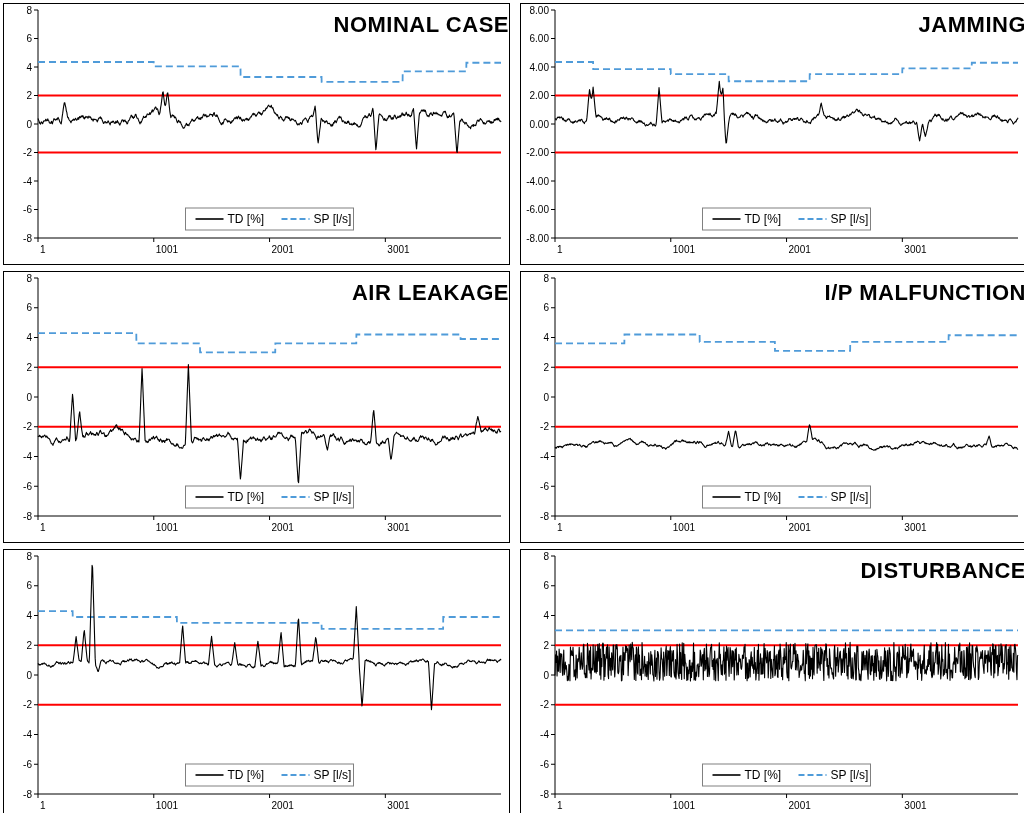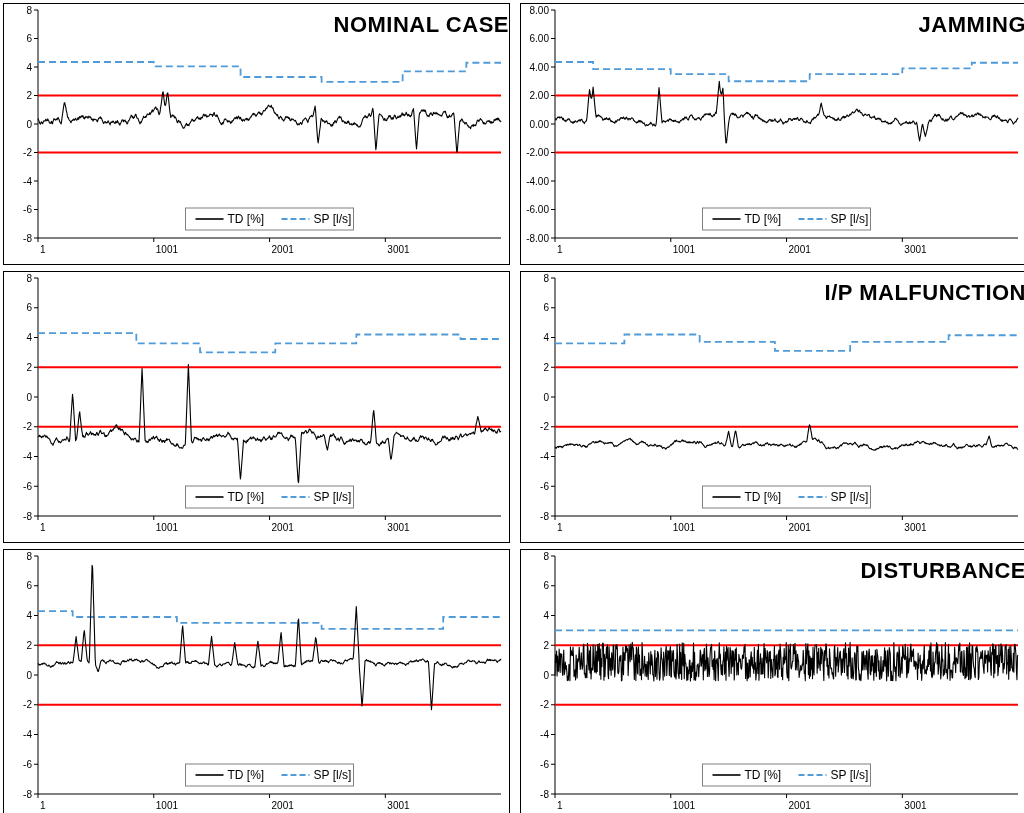--- a/index.html
+++ b/index.html
@@ -121,20 +121,21 @@
           <path d="M34.00 114.83 L34.52 114.77 L35.03 116.11 L35.55 114.97 L36.06 114.34 L36.58 113.17 L37.09 113.33 L37.61 113.38 L38.12 112.76 L38.64 114.01 L39.15 113.78 L39.67 113.70 L40.18 112.84 L40.70 113.19 L41.21 114.33 L41.73 115.62 L42.24 114.29 L42.76 115.43 L43.27 116.72 L43.79 116.51 L44.30 116.24 L44.82 117.64 L45.33 116.95 L45.85 116.61 L46.36 115.20 L46.88 115.65 L47.39 114.88 L47.91 114.86 L48.42 115.29 L48.94 116.49 L49.45 117.12 L49.97 118.12 L50.48 118.29 L51.00 117.93 L51.51 119.07 L52.03 118.06 L52.54 119.03 L53.06 117.60 L53.57 118.30 L54.09 116.94 L54.60 116.89 L55.12 117.51 L55.63 118.07 L56.15 118.09 L56.66 117.24 L57.18 116.45 L57.69 116.84 L58.21 115.76 L58.72 116.11 L59.24 117.13 L59.75 115.80 L60.27 115.47 L60.78 115.23 L61.30 116.61 L61.81 117.83 L62.33 117.89 L62.84 118.68 L63.36 119.60 L63.87 118.05 L64.39 117.61 L64.90 117.15 L65.42 116.99 L65.93 113.63 L66.45 108.06 L66.96 101.96 L67.48 95.91 L67.99 90.71 L68.51 85.55 L69.02 88.41 L69.54 91.91 L70.05 94.01 L70.57 94.25 L71.08 92.15 L71.60 88.40 L72.11 83.17 L72.63 88.57 L73.14 94.18 L73.66 99.89 L74.17 105.14 L74.69 109.87 L75.20 113.17 L75.72 112.27 L76.23 111.20 L76.75 112.18 L77.26 110.85 L77.78 111.18 L78.29 111.95 L78.81 111.77 L79.32 112.71 L79.84 112.67 L80.35 113.23 L80.87 113.37 L81.38 114.85 L81.90 116.20 L82.41 115.96 L82.93 115.15 L83.44 115.46 L83.96 114.27 L84.47 115.31 L84.99 114.59 L85.50 113.69 L86.02 114.95 L86.53 115.37 L87.05 114.76 L87.56 115.75 L88.08 114.65 L88.59 114.20 L89.11 115.60 L89.62 117.01 L90.14 117.62 L90.65 116.78 L91.17 117.81 L91.68 117.52 L92.20 118.18 L92.71 118.40 L93.23 118.15 L93.74 119.26 L94.26 118.00 L94.77 116.73 L95.29 118.03 L95.80 117.42 L96.32 116.13 L96.83 115.68 L97.35 115.88 L97.86 116.13 L98.38 116.28 L98.89 114.67 L99.41 114.90 L99.92 113.46 L100.44 114.23 L100.95 113.70 L101.47 114.37 L101.98 114.38 L102.50 113.05 L103.01 114.09 L103.53 114.41 L104.04 115.41 L104.56 113.86 L105.07 114.04 L105.59 113.20 L106.10 114.62 L106.62 114.82 L107.13 115.95 L107.65 114.50 L108.16 114.68 L108.68 114.62 L109.19 115.80 L109.71 114.79 L110.22 114.55 L110.74 113.74 L111.25 114.02 L111.77 114.17 L112.28 115.33 L112.80 116.56 L113.31 116.85 L113.83 117.60 L114.34 117.88 L114.86 118.17 L115.37 119.04 L115.89 118.14 L116.40 118.70 L116.92 117.38 L117.43 118.01 L117.95 116.38 L118.46 117.82 L118.98 116.60 L119.49 117.03 L120.01 118.25 L120.52 117.08 L121.04 117.94 L121.55 118.64 L122.07 119.32 L122.58 119.53 L123.10 118.94 L123.61 120.27 L124.13 121.33 L124.64 122.02 L125.16 121.19 L125.67 120.55 L126.19 121.21 L126.70 121.55 L127.22 121.16 L127.73 120.78 L128.25 119.98 L128.76 120.20 L129.28 118.94 L129.79 118.27 L130.31 119.56 L130.82 119.89 L131.34 120.61 L131.85 121.84 L132.37 120.86 L132.88 120.07 L133.40 120.89 L133.91 121.77 L134.43 122.08 L134.94 120.90 L135.46 116.98 L135.97 110.26 L136.49 103.79 L137.00 97.04 L137.52 90.16 L138.03 83.60 L138.55 88.92 L139.06 95.58 L139.58 101.68 L140.09 108.15 L140.61 113.83 L141.12 118.85 L141.64 117.64 L142.15 117.24 L142.67 116.64 L143.18 117.36 L143.70 117.50 L144.21 118.30 L144.73 117.28 L145.24 117.26 L145.76 117.24 L146.27 116.24 L146.79 115.96 L147.30 117.21 L147.82 115.75 L148.33 115.70 L148.85 114.66 L149.36 115.22 L149.88 115.88 L150.39 115.54 L150.91 116.84 L151.42 116.90 L151.94 116.48 L152.45 117.55 L152.97 116.32 L153.48 117.28 L154.00 117.03 L154.51 116.17 L155.03 117.50 L155.54 117.61 L156.06 117.71 L156.57 118.08 L157.09 117.50 L157.60 118.09 L158.12 118.87 L158.63 118.27 L159.15 117.28 L159.66 116.38 L160.18 116.75 L160.69 115.73 L161.21 115.87 L161.72 114.83 L162.24 114.57 L162.75 115.87 L163.27 114.38 L163.78 113.00 L164.30 113.51 L164.81 114.08 L165.33 112.96 L165.84 114.13 L166.36 115.34 L166.87 115.83 L167.39 115.98 L167.90 114.41 L168.42 113.05 L168.93 111.90 L169.45 111.82 L169.96 111.08 L170.48 110.97 L170.99 111.13 L171.51 112.54 L172.02 113.98 L172.54 113.82 L173.05 114.41 L173.57 115.69 L174.08 115.68 L174.60 115.07 L175.11 115.89 L175.63 115.00 L176.14 114.18 L176.66 114.05 L177.17 114.31 L177.69 113.51 L178.20 113.80 L178.72 114.88 L179.23 115.45 L179.75 116.28 L180.26 114.85 L180.78 113.75 L181.29 113.38 L181.81 112.35 L182.32 112.97 L182.84 111.84 L183.35 110.45 L183.87 110.07 L184.38 111.01 L184.90 109.94 L185.41 109.88 L185.93 110.34 L186.44 110.05 L186.96 110.53 L187.47 109.82 L187.99 110.99 L188.51 110.53 L189.02 109.17 L189.54 110.50 L190.05 111.49 L190.57 111.62 L191.08 112.88 L191.60 112.40 L192.11 111.79 L192.63 110.72 L193.14 111.78 L193.66 110.40 L194.17 109.37 L194.69 108.18 L195.20 109.42 L195.72 104.46 L196.23 99.79 L196.75 93.74 L197.26 87.89 L197.78 82.61 L198.29 77.25 L198.81 82.75 L199.32 86.88 L199.84 89.01 L200.35 90.24 L200.87 89.50 L201.38 86.33 L201.90 84.17 L202.41 92.46 L202.93 104.95 L203.44 115.91 L203.96 125.01 L204.47 132.97 L204.99 138.90 L205.50 138.71 L206.02 133.53 L206.53 129.00 L207.05 124.21 L207.56 119.63 L208.08 116.21 L208.59 113.23 L209.11 111.89 L209.62 111.01 L210.14 109.83 L210.65 109.82 L211.17 109.07 L211.68 110.55 L212.20 109.33 L212.71 109.58 L213.23 111.20 L213.74 110.95 L214.26 109.84 L214.77 111.24 L215.29 110.98 L215.80 112.59 L216.32 113.64 L216.83 113.84 L217.35 113.72 L217.86 113.44 L218.38 113.05 L218.89 113.30 L219.41 112.44 L219.92 111.17 L220.44 111.06 L220.95 111.01 L221.47 111.80 L221.98 113.15 L222.50 111.80 L223.01 111.22 L223.53 110.72 L224.04 110.27 L224.56 109.59 L225.07 108.98 L225.59 108.24 L226.10 109.65 L226.62 108.57 L227.13 109.44 L227.65 109.30 L228.16 109.92 L228.68 110.86 L229.19 110.42 L229.71 112.02 L230.22 112.32 L230.74 113.48 L231.25 112.35 L231.77 113.92 L232.28 115.21 L232.80 113.98 L233.31 112.83 L233.83 111.66 L234.34 110.50 L234.86 111.80 L235.37 111.40 L235.89 111.00 L236.40 111.13 L236.92 112.60 L237.43 114.03 L237.95 113.29 L238.46 114.66 L238.98 114.35 L239.49 114.62 L240.01 115.83 L240.52 114.99 L241.04 115.66 L241.55 117.12 L242.07 116.12 L242.58 116.84 L243.10 117.87 L243.61 116.91 L244.13 117.39 L244.64 117.82 L245.16 118.85 L245.67 118.49 L246.19 117.83 L246.70 118.24 L247.22 116.67 L247.73 116.77 L248.25 115.79 L248.76 115.45 L249.28 115.45 L249.79 116.25 L250.31 117.42 L250.82 115.83 L251.34 116.08 L251.85 117.36 L252.37 116.81 L252.88 116.70 L253.40 115.68 L253.91 114.82 L254.43 116.26 L254.94 117.15 L255.46 117.13 L255.97 117.66 L256.49 118.53 L257.00 118.26 L257.52 117.06 L258.03 117.24 L258.55 117.30 L259.06 115.82 L259.58 114.89 L260.09 116.00 L260.61 116.86 L261.12 117.55 L261.64 118.85 L262.15 120.17 L262.67 118.60 L263.18 119.01 L263.70 119.07 L264.21 118.15 L264.73 117.34 L265.24 117.89 L265.76 118.44 L266.27 117.23 L266.79 117.54 L267.30 116.12 L267.82 114.55 L268.33 114.78 L268.85 115.04 L269.36 114.59 L269.88 115.45 L270.39 116.48 L270.91 115.78 L271.42 116.39 L271.94 114.97 L272.45 114.96 L272.97 114.41 L273.48 115.55 L274.00 114.50 L274.51 114.49 L275.03 115.55 L275.54 114.74 L276.06 113.67 L276.57 113.54 L277.09 114.98 L277.60 116.27 L278.12 115.88 L278.63 116.33 L279.15 115.56 L279.66 114.49 L280.18 114.05 L280.69 114.55 L281.21 115.16 L281.72 115.64 L282.24 117.04 L282.75 118.09 L283.27 117.90 L283.78 117.58 L284.30 118.61 L284.81 118.87 L285.33 118.08 L285.84 116.41 L286.36 117.62 L286.87 118.22 L287.39 118.73 L287.90 118.98 L288.42 118.85 L288.93 118.62 L289.45 119.58 L289.96 117.93 L290.48 116.70 L290.99 115.65 L291.51 114.94 L292.02 115.75 L292.54 114.45 L293.05 113.34 L293.57 113.27 L294.08 114.30 L294.60 113.56 L295.11 113.15 L295.63 111.92 L296.14 111.39 L296.66 110.30 L297.17 111.20 L297.69 110.36 L298.20 108.97 L298.72 106.78 L299.23 103.50 L299.75 100.69 L300.26 99.05 L300.78 101.83 L301.29 104.06 L301.81 106.44 L302.32 108.25 L302.84 110.47 L303.35 111.53 L303.87 111.66 L304.38 112.33 L304.90 113.35 L305.41 114.47 L305.93 113.72 L306.44 112.21 L306.96 112.40 L307.47 112.58 L307.99 112.25 L308.50 111.91 L309.02 113.12 L309.53 112.98 L310.05 113.58 L310.56 113.57 L311.08 113.55 L311.59 113.86 L312.11 115.17 L312.62 114.15 L313.14 114.22 L313.65 115.61 L314.17 116.59 L314.68 115.77 L315.20 115.55 L315.71 116.59 L316.23 116.15 L316.74 114.94 L317.26 113.82 L317.77 115.29 L318.29 115.92 L318.80 116.11 L319.32 116.42 L319.83 115.96 L320.35 114.40 L320.86 114.28 L321.38 113.00 L321.89 113.73 L322.41 112.23 L322.92 112.62 L323.44 113.93 L323.95 112.50 L324.47 113.44 L324.98 112.76 L325.50 111.93 L326.01 110.99 L326.53 111.19 L327.04 112.26 L327.56 112.37 L328.07 111.94 L328.59 110.78 L329.10 110.05 L329.62 110.86 L330.13 110.21 L330.65 109.32 L331.16 108.37 L331.68 107.78 L332.19 108.58 L332.71 108.96 L333.22 108.59 L333.74 107.83 L334.25 107.62 L334.77 106.49 L335.28 105.65 L335.80 105.10 L336.31 105.49 L336.83 106.89 L337.34 107.75 L337.86 106.69 L338.37 106.21 L338.89 107.52 L339.40 108.77 L339.92 108.32 L340.43 108.72 L340.95 109.44 L341.46 111.10 L341.98 111.01 L342.49 112.05 L343.01 110.94 L343.53 110.86 L344.04 109.95 L344.56 110.41 L345.07 110.74 L345.59 110.96 L346.10 111.65 L346.62 111.34 L347.13 110.43 L347.65 110.68 L348.16 110.46 L348.68 112.10 L349.19 113.49 L349.71 113.19 L350.22 114.07 L350.74 114.14 L351.25 112.95 L351.77 113.01 L352.28 113.01 L352.80 113.35 L353.31 111.95 L353.83 113.53 L354.34 114.64 L354.86 115.45 L355.37 115.39 L355.89 114.57 L356.40 114.33 L356.92 115.26 L357.43 114.51 L357.95 114.02 L358.46 114.75 L358.98 115.78 L359.49 114.71 L360.01 116.10 L360.52 117.09 L361.04 117.92 L361.55 117.21 L362.07 117.73 L362.58 117.50 L363.10 117.96 L363.61 117.77 L364.13 116.78 L364.64 117.81 L365.16 118.06 L365.67 118.68 L366.19 118.03 L366.70 118.71 L367.22 119.91 L367.73 118.97 L368.25 119.72 L368.76 119.57 L369.28 119.18 L369.79 119.84 L370.31 118.53 L370.82 119.11 L371.34 118.26 L371.85 117.62 L372.37 117.41 L372.88 116.95 L373.40 115.98 L373.91 114.40 L374.43 114.53 L374.94 114.24 L375.46 115.41 L375.97 115.98 L376.49 115.95 L377.00 116.82 L377.52 117.72 L378.03 119.11 L378.55 119.30 L379.06 120.31 L379.58 121.24 L380.09 120.85 L380.61 120.88 L381.12 119.75 L381.64 120.02 L382.15 119.17 L382.67 119.34 L383.18 119.07 L383.70 118.83 L384.21 118.86 L384.73 118.07 L385.24 117.34 L385.76 118.52 L386.27 119.54 L386.79 118.69 L387.30 119.59 L387.82 119.52 L388.33 117.88 L388.85 118.50 L389.36 119.61 L389.88 118.33 L390.39 118.78 L390.91 118.90 L391.42 118.01 L391.94 116.94 L392.45 117.07 L392.97 117.99 L393.48 118.87 L394.00 120.11 L394.51 120.22 L395.03 119.47 L395.54 118.33 L396.06 120.55 L396.57 124.07 L397.09 128.03 L397.60 131.36 L398.12 134.38 L398.63 136.85 L399.15 133.64 L399.66 130.84 L400.18 127.08 L400.69 123.94 L401.21 121.09 L401.72 120.27 L402.24 123.20 L402.75 125.84 L403.27 128.27 L403.78 130.13 L404.30 132.45 L404.81 130.79 L405.33 128.44 L405.84 126.54 L406.36 124.40 L406.87 121.35 L407.39 118.95 L407.90 117.82 L408.42 116.46 L408.93 115.99 L409.45 116.33 L409.96 117.70 L410.48 116.85 L410.99 115.60 L411.51 114.49 L412.02 113.86 L412.54 112.37 L413.05 112.40 L413.57 111.24 L414.08 110.09 L414.60 111.47 L415.11 111.01 L415.63 112.62 L416.14 111.85 L416.66 110.98 L417.17 110.24 L417.69 111.43 L418.20 110.45 L418.72 111.91 L419.23 112.10 L419.75 113.54 L420.26 114.38 L420.78 115.19 L421.29 116.02 L421.81 114.59 L422.32 115.75 L422.84 115.97 L423.35 117.15 L423.87 117.25 L424.38 116.69 L424.90 115.07 L425.41 116.17 L425.93 117.24 L426.44 115.62 L426.96 115.01 L427.47 115.96 L427.99 115.26 L428.50 114.10 L429.02 112.95 L429.53 112.78 L430.05 111.90 L430.56 113.07 L431.08 114.61 L431.59 115.16 L432.11 115.51 L432.62 115.89 L433.14 114.95 L433.65 114.99 L434.17 113.43 L434.68 113.31 L435.20 112.20 L435.71 112.74 L436.23 112.12 L436.74 111.72 L437.26 111.25 L437.77 110.10 L438.29 110.36 L438.80 110.15 L439.32 108.79 L439.83 108.37 L440.35 109.68 L440.86 109.03 L441.38 109.61 L441.89 108.69 L442.41 110.31 L442.92 111.28 L443.44 110.39 L443.95 110.74 L444.47 111.54 L444.98 111.02 L445.50 112.29 L446.01 113.08 L446.53 113.02 L447.04 112.10 L447.56 111.48 L448.07 111.81 L448.59 113.21 L449.10 112.71 L449.62 112.81 L450.13 112.46 L450.65 111.16 L451.16 110.94 L451.68 112.61 L452.19 112.15 L452.71 112.45 L453.22 111.08 L453.74 110.99 L454.25 109.89 L454.77 110.51 L455.28 111.00 L455.80 110.05 L456.31 108.88 L456.83 109.78 L457.34 109.20 L457.86 110.63 L458.37 110.80 L458.89 109.61 L459.40 111.32 L459.92 111.42 L460.43 111.07 L460.95 111.58 L461.46 112.24 L461.98 113.72 L462.49 113.01 L463.01 113.15 L463.52 113.11 L464.04 114.10 L464.55 112.68 L465.07 113.12 L465.58 113.02 L466.10 113.06 L466.61 113.17 L467.13 113.26 L467.64 114.31 L468.16 114.77 L468.67 115.05 L469.19 115.65 L469.70 115.61 L470.22 114.80 L470.73 113.44 L471.25 112.07 L471.76 112.80 L472.28 111.46 L472.79 112.25 L473.31 110.92 L473.82 112.23 L474.34 111.88 L474.85 112.94 L475.37 113.78 L475.88 112.66 L476.40 111.72 L476.91 113.12 L477.43 114.35 L477.94 113.52 L478.46 114.07 L478.97 115.29 L479.49 116.25 L480.00 115.46 L480.52 116.39 L481.03 117.58 L481.55 115.98 L482.06 116.68 L482.58 116.79 L483.09 116.31 L483.61 116.49 L484.12 115.85 L484.64 116.51 L485.15 116.26 L485.67 116.69 L486.18 118.10 L486.70 118.79 L487.21 117.31 L487.73 116.16 L488.24 115.47 L488.76 115.08 L489.27 114.93 L489.79 115.58 L490.30 116.23 L490.82 117.00 L491.33 117.61 L491.85 119.02 L492.36 120.06 L492.88 119.14 L493.39 118.86 L493.91 118.19 L494.42 117.35 L494.94 117.88 L495.45 116.54 L495.97 115.25 L496.48 115.16 L497.00 113.77 " fill="none" stroke="#000000" stroke-width="1.1" stroke-linejoin="round"></path>
           <rect x="181.5" y="204" width="168" height="22" class="legendbox"></rect>
           <line x1="191.5" y1="215" x2="219.5" y2="215" stroke="#000" stroke-width="1.6"></line>
           <text x="223.5" y="219" class="legtxt">TD [%]</text>
           <line x1="277.5" y1="215" x2="305.5" y2="215" stroke="#4F9BD9" stroke-width="1.8" stroke-dasharray="6 3"></line>
           <text x="309.5" y="219" class="legtxt">SP [l/s]</text>
         </svg>
       </div>
   </div>
   <div class="panel">
+    <div class="title">AIR LEAKAGE</div>
     <div class="plotwrap">
         <svg viewBox="0 0 505 270" preserveAspectRatio="none">
           <line x1="34" y1="6" x2="34" y2="244" stroke="#000" stroke-width="1"></line>
           <line x1="34" y1="244" x2="497" y2="244" stroke="#000" stroke-width="1"></line>
           <line x1="30" y1="6" x2="34" y2="6" stroke="#000" stroke-width="1"></line>
           <text x="28" y="9.5" text-anchor="end" class="axistxt">8</text>
           <line x1="30" y1="35.75" x2="34" y2="35.75" stroke="#000" stroke-width="1"></line>
           <text x="28" y="39.25" text-anchor="end" class="axistxt">6</text>
           <line x1="30" y1="65.5" x2="34" y2="65.5" stroke="#000" stroke-width="1"></line>
           <text x="28" y="69" text-anchor="end" class="axistxt">4</text>

